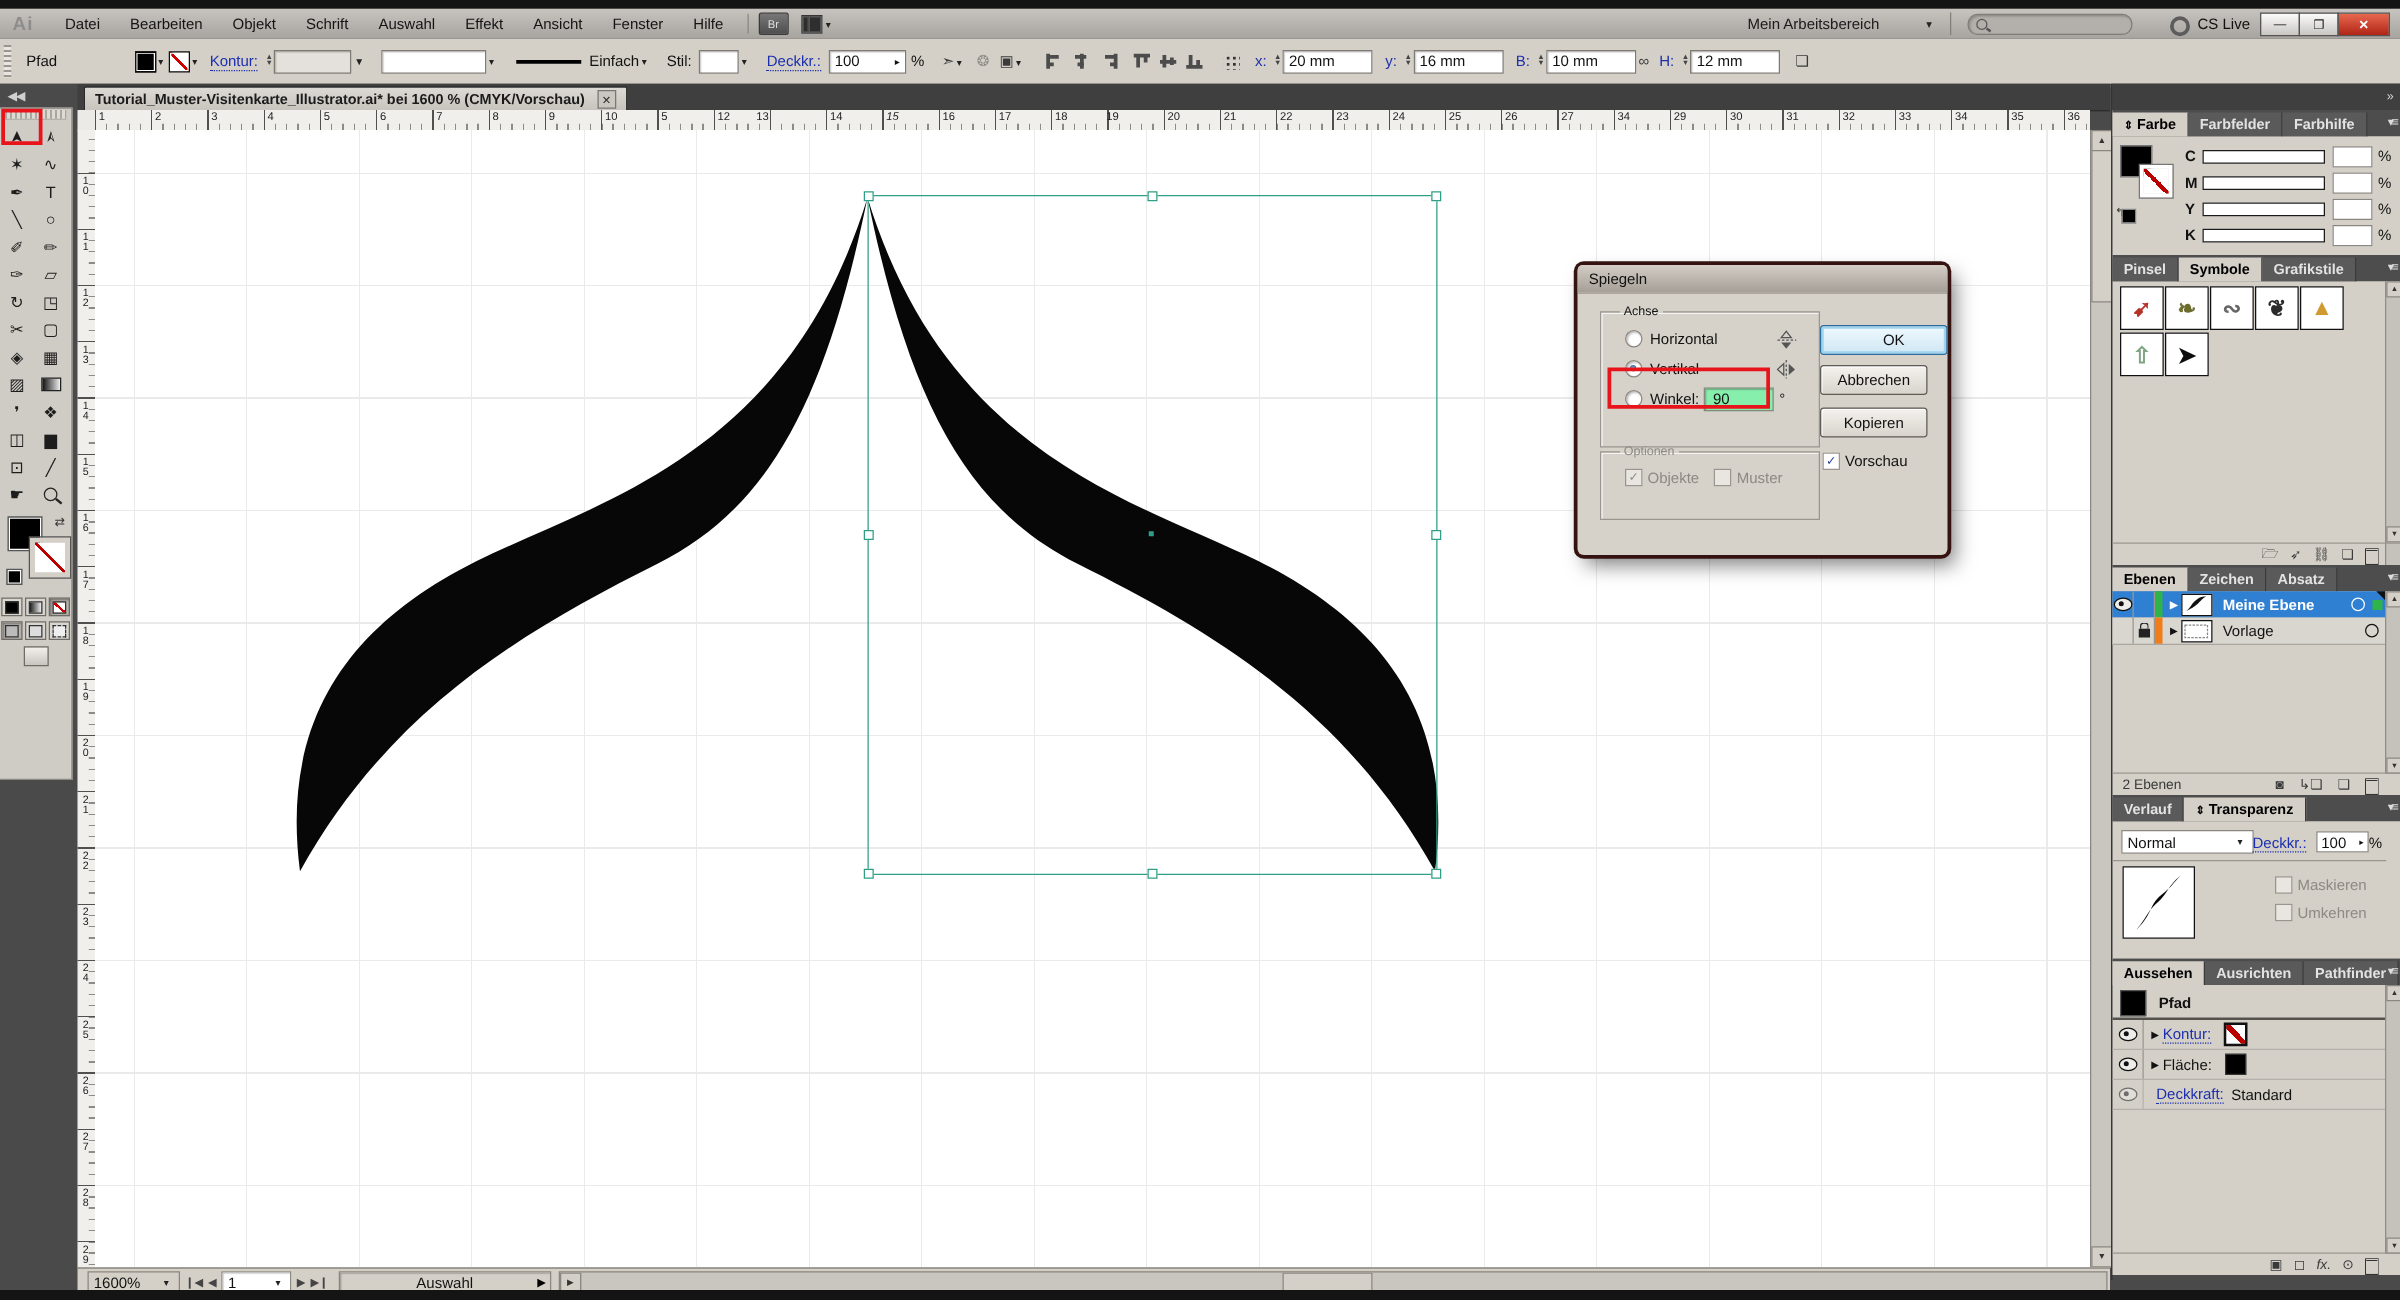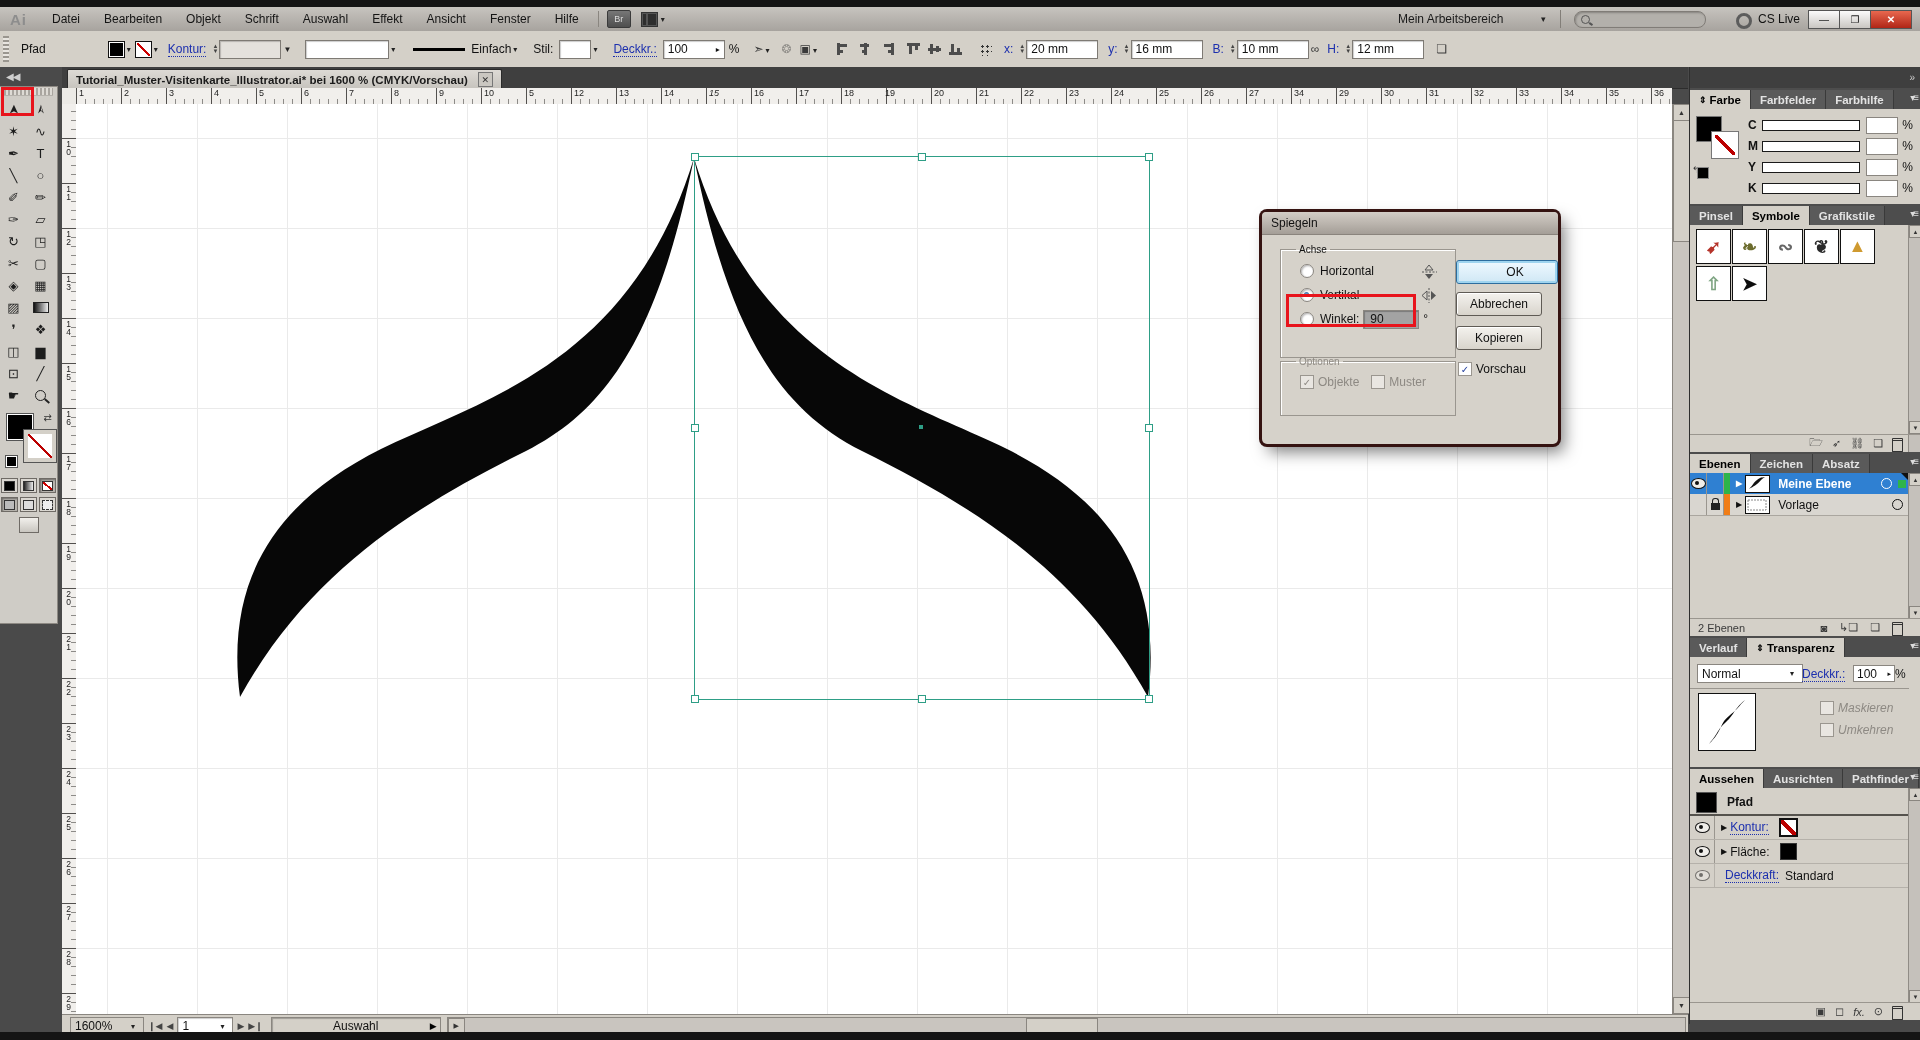--- a/index.html
+++ b/index.html
@@ -183,21 +183,21 @@
   .lthumb svg{position:absolute;left:0;top:0;}
   .ltarget{margin-left:auto;width:9px;height:9px;border:1.5px solid currentColor;border-radius:50%;margin-right:6px;}
   .lselsq{width:8px;height:8px;margin-right:3px;}
   .lcorner{position:absolute;right:0;top:0;width:0;height:0;border-left:8px solid transparent;border-top:8px solid #111;}
   .trash{width:9px;height:10px;border:1px solid #333;border-top:3px double #333;border-radius:1px;position:relative;margin-top:2px;}
   
   .modebox{position:absolute;left:7px;top:7px;width:96px;height:17px;background:#fff;border:1px solid #8a8680;
            display:flex;align-items:center;justify-content:space-between;padding:0 4px;}
   .tval{width:34px;height:15px;background:#fff;border:1px solid #8a8680;display:flex;align-items:center;justify-content:space-between;padding:0 3px;}
   .tthumb{position:absolute;left:8px;top:36px;width:56px;height:56px;background:#fff;border:1px solid #111;}
-  .tchk{position:absolute;left:130px;display:flex;align-items:flex-start;color:#8d8983;font-style:italic;}
+  .tchk{position:absolute;left:130px;display:flex;align-items:flex-start;color:#8d8983;}
   .chk{width:12px;height:12px;background:#e9e6e1;border:1px solid #9a968f;margin-right:4px;
        display:flex;align-items:center;justify-content:center;font-size:10px;}
   .chk.on{color:#25419e;background:#fff;}
   .chk.dison{color:#8d8983;}
   
   .aphead{position:absolute;left:0;top:2px;width:219px;height:24px;display:flex;align-items:center;border-bottom:2px solid #55524d;}
   .apswatch{width:19px;height:19px;background:#000;border:1px solid #555;margin:0 10px 0 6px;}
   .aprow{position:absolute;left:0;width:219px;height:23px;display:flex;align-items:center;border-bottom:1px solid #b5b1aa;}
   .aprow .eyecell{width:24px;display:flex;justify-content:center;border-right:1px solid #9a968f;height:23px;align-items:center;}
   .sw-sm{width:15px;height:15px;border:1px solid #333;margin-left:10px;}
@@ -210,21 +210,21 @@
           display:flex;align-items:center;padding-left:9px;border-radius:4px 4px 0 0;font-size:12px;color:#111;}
   .fieldset{position:absolute;border:1px solid #9a968f;box-shadow:1px 1px 0 #fff inset;}
   .fieldset legend{font-size:10px;padding:0 3px;margin-left:6px;}
   .drow{display:flex;align-items:center;height:24px;padding-left:10px;position:relative;}
   .radio{width:12px;height:12px;border-radius:50%;background:#fff;border:1px solid #8a8680;
          box-shadow:inset 1px 1px 2px rgba(0,0,0,.3);margin-right:6px;position:relative;}
   .radio.on::after{content:"";position:absolute;left:3px;top:3px;width:5px;height:5px;border-radius:50%;
                    background:radial-gradient(#7fb4de,#1f4f8b);}
   .refico{margin-left:auto;margin-right:8px;}
   .redbox{position:absolute;border:3px solid #e8141c;z-index:5;}
-  .winput{width:48px;height:17px;background:#a3a3a3;border:1px solid #8a8680;box-shadow:inset 1px 1px 1px rgba(0,0,0,.25);
+  .winput{width:48px;height:17px;background:#86efac;border:1px solid #8a8680;box-shadow:inset 1px 1px 1px rgba(0,0,0,.25);
           display:flex;align-items:center;padding-left:6px;margin-left:4px;}
   .btn{position:absolute;left:194px;width:84px;height:22px;background:linear-gradient(#f4f2ee,#d8d4cc);
        border:1px solid #5f5b55;border-radius:3px;display:flex;align-items:center;justify-content:center;box-shadow:1px 1px 0 #fff inset;}
   .btn.default{border:1px solid #2d6d9e;box-shadow:0 0 0 2px #9fd4ef inset;background:linear-gradient(#f0f9ff,#cfe7f4);padding-left:16px;}
   .dchk{position:absolute;display:flex;align-items:center;}
   .graytext{color:#8d8983;}
   :root{--sel:#2e9e86;}
 </style>
 </head>
 <body>
@@ -505,21 +505,21 @@
       <div class="hnum" style="left: 93px;">3</div>
       <div class="hnum" style="left: 138px;">4</div>
       <div class="hnum" style="left: 183px;">5</div>
       <div class="hnum" style="left: 228px;">6</div>
       <div class="hnum" style="left: 273px;">7</div>
       <div class="hnum" style="left: 318px;">8</div>
       <div class="hnum" style="left: 363px;">9</div>
       <div class="hnum" style="left: 408px;">10</div>
       <div class="hnum" style="left: 453px;">5</div>
       <div class="hnum" style="left: 498px;">12</div>
-      <div class="hnum" style="left: 543px;">13</div>
+      <div class="hnum" style="left: 529px;">13</div>
       <div class="hnum" style="left: 588px;">14</div>
       <div class="hnum" style="left: 633px; font-style: italic;">15</div>
       <div class="hnum" style="left: 678px;">16</div>
       <div class="hnum" style="left: 723px;">17</div>
       <div class="hnum" style="left: 768px;">18</div>
       <div class="hnum" style="left: 809px;">19</div>
       <div class="hnum" style="left: 858px;">20</div>
       <div class="hnum" style="left: 903px;">21</div>
       <div class="hnum" style="left: 948px;">22</div>
       <div class="hnum" style="left: 993px;">23</div>

